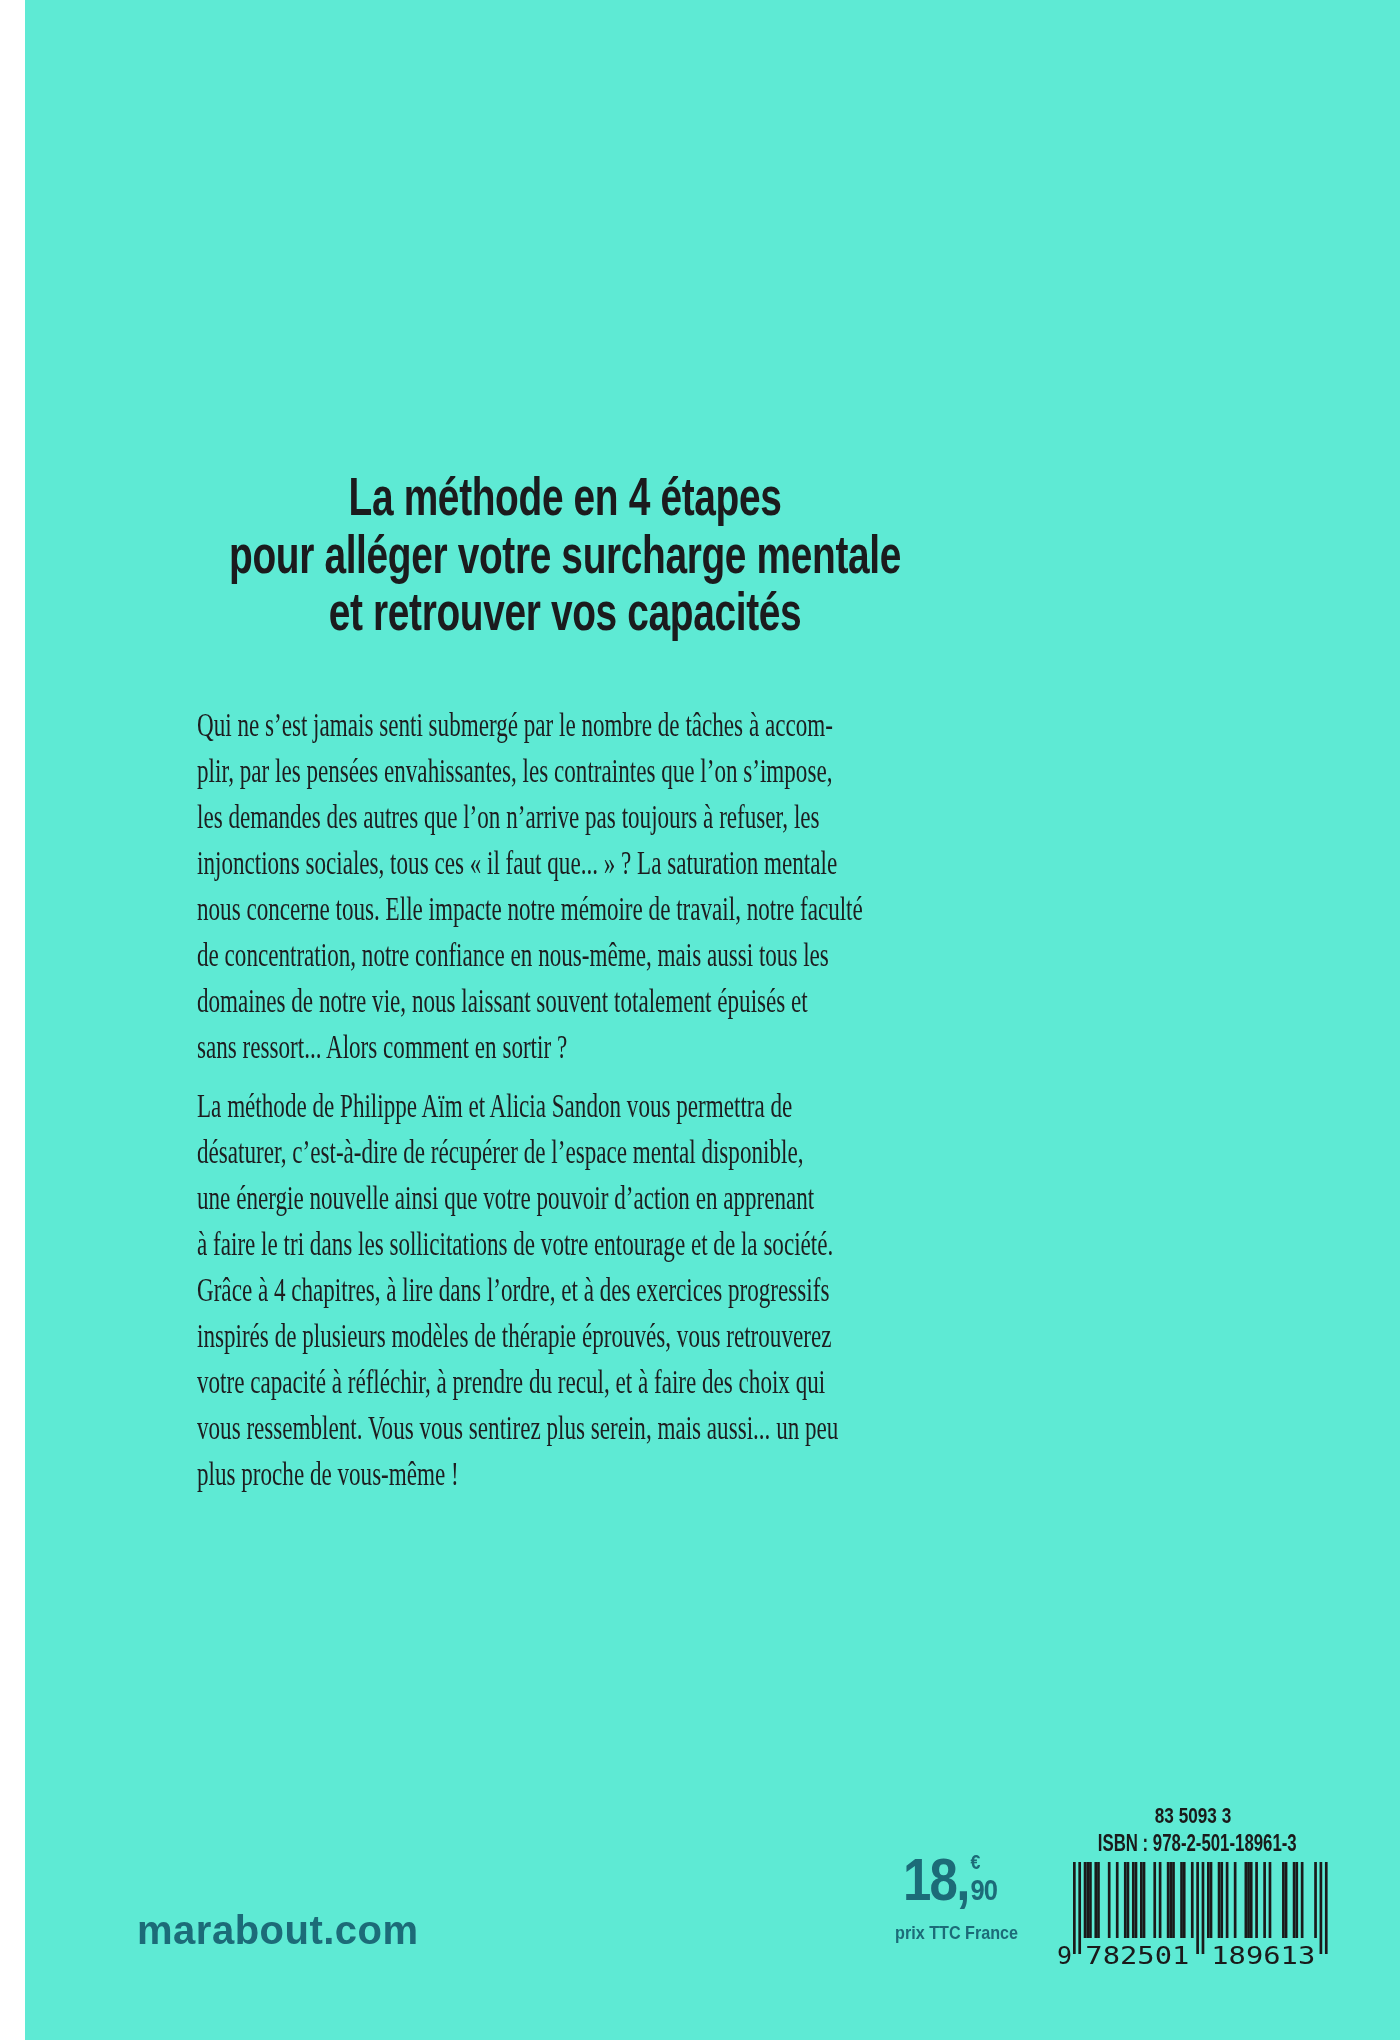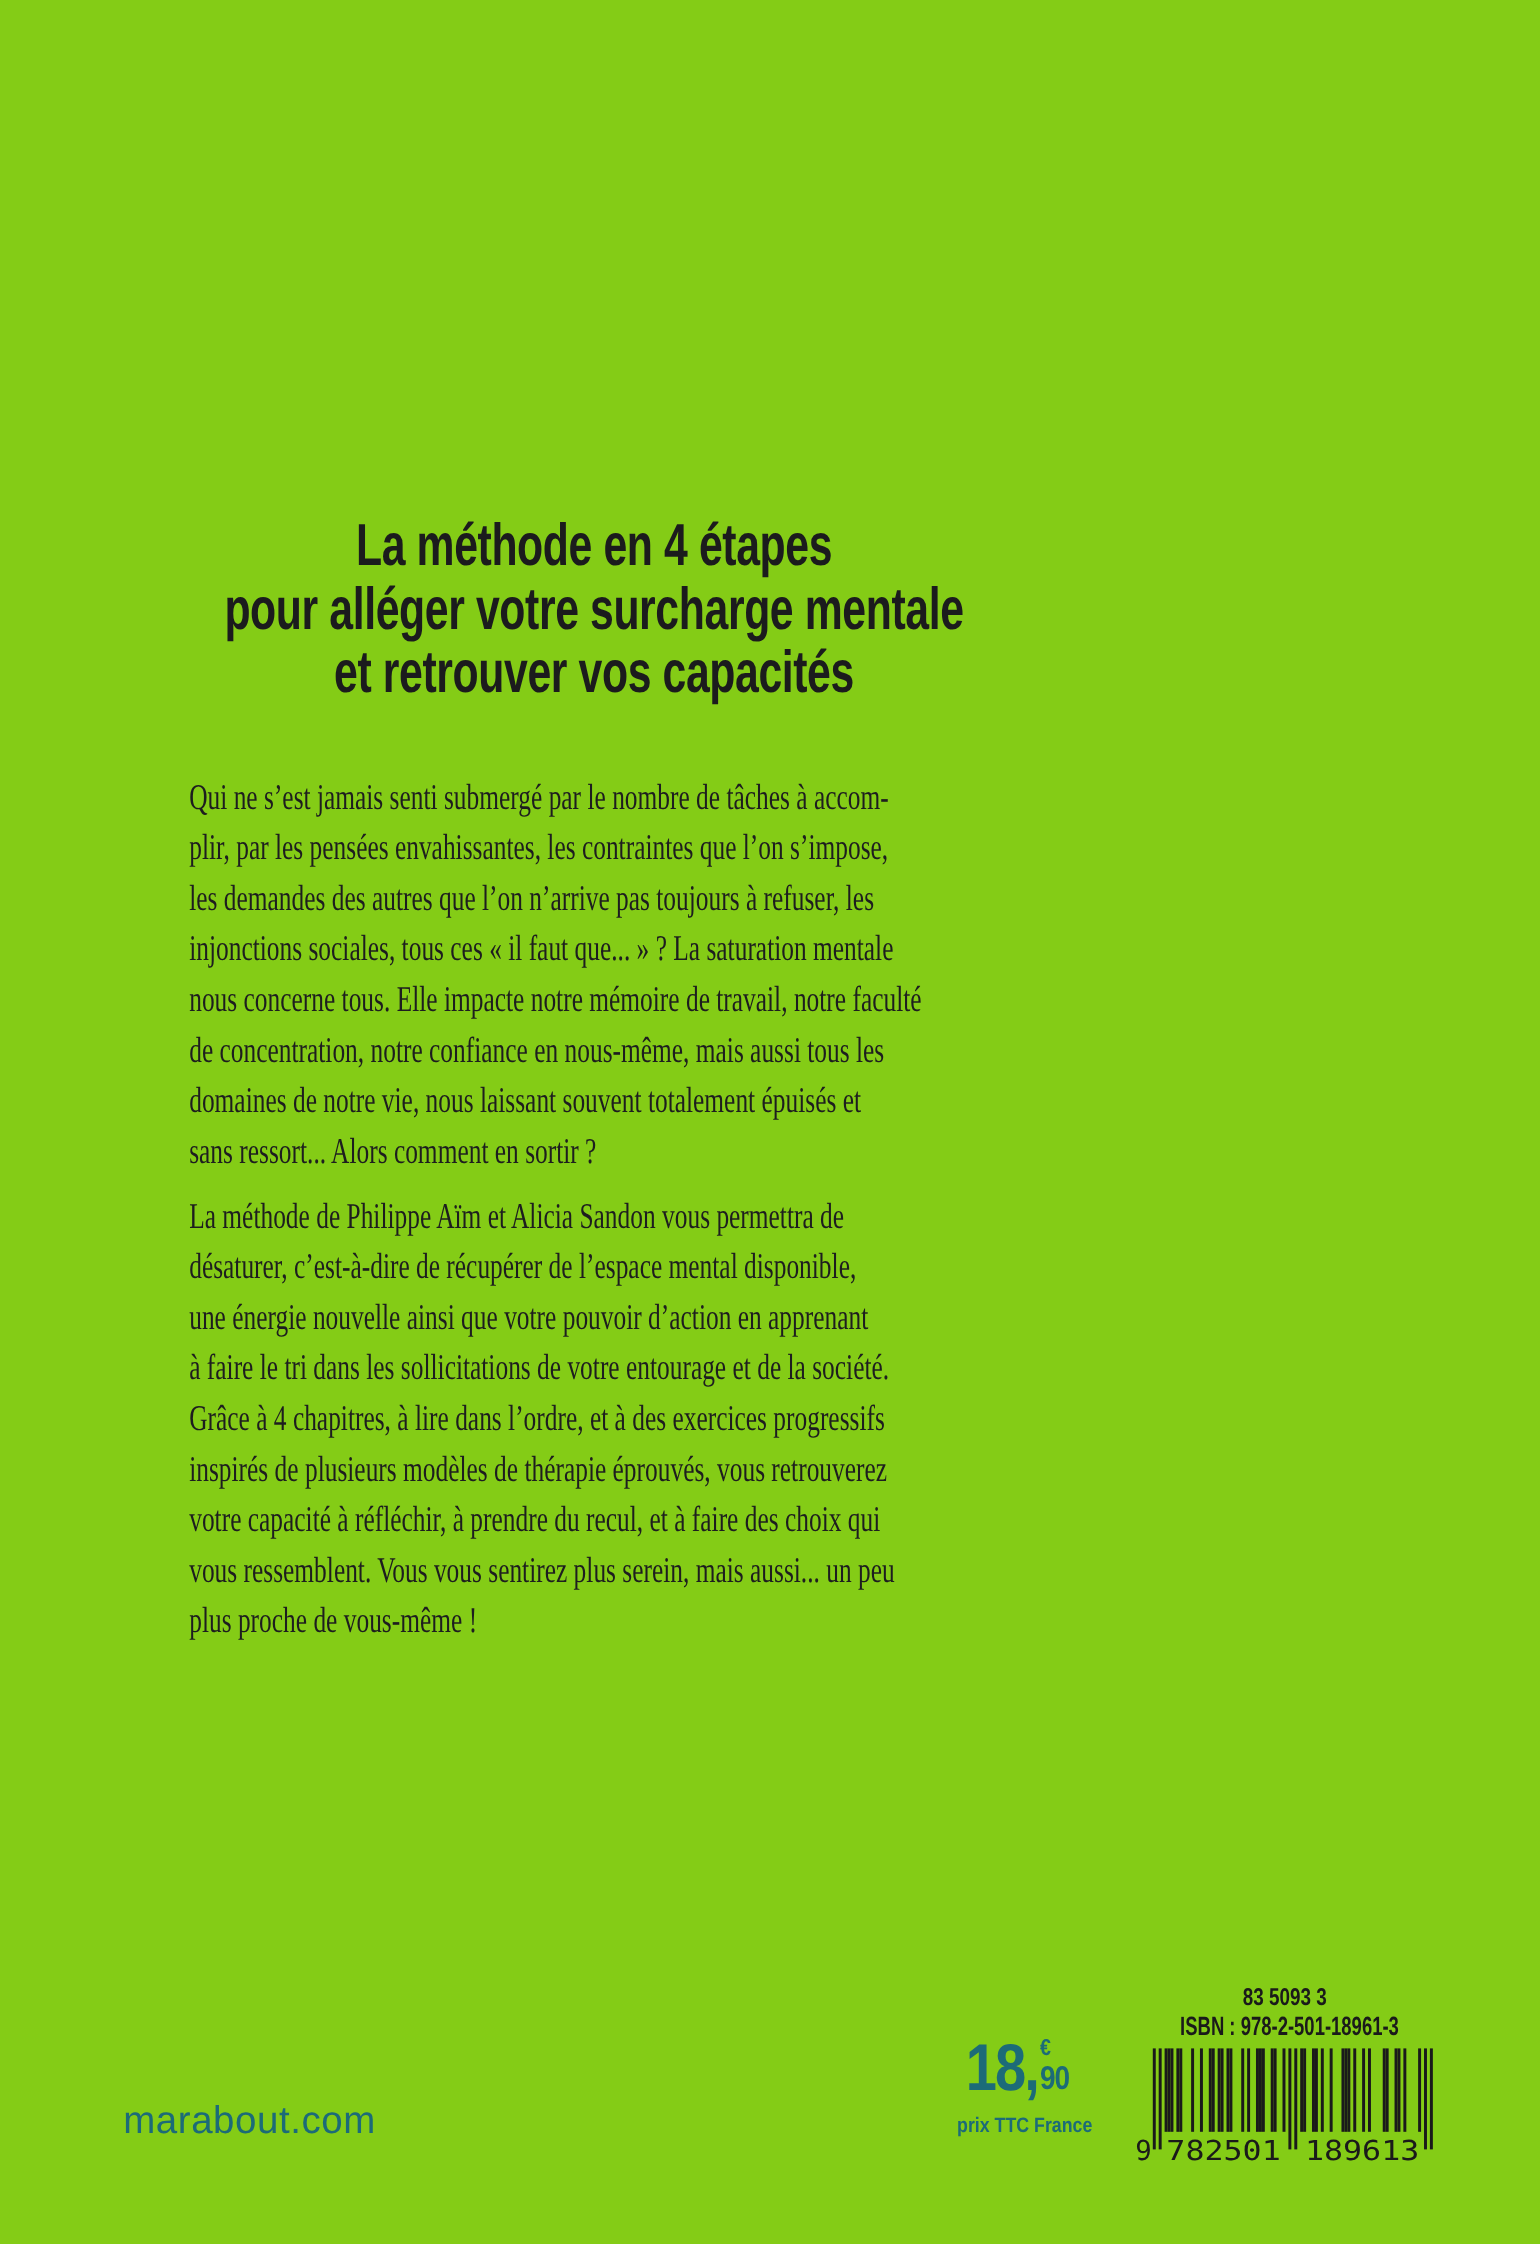--- a/index.html
+++ b/index.html
@@ -1,18 +1,18 @@
 <!DOCTYPE html>
 <html><head>
 <meta charset="utf-8">
 <style>
   html,body{margin:0;padding:0;}
   body{width:1400px;height:2040px;background:#ffffff;position:relative;overflow:hidden;
        font-family:"Liberation Sans",sans-serif;}
-  .page{position:absolute;inset:0;background:#84cc16;}
+  .page{position:absolute;inset:0;background:#5eead4;margin-left:25px;}
 
   
   .cover-title{
     position:absolute;left:0;top:468px;width:1080px;text-align:center;
     font-family:"Liberation Sans",sans-serif;font-weight:700;
     font-size:54px;line-height:57.5px;letter-spacing:-0.5px;color:#1b1b1d;
     transform:scaleX(0.72);transform-origin:540px top;white-space:pre-line;
   }
 
   
@@ -20,21 +20,21 @@
     position:absolute;left:172px;top:702px;width:1120px;
     font-family:"Liberation Serif",serif;font-size:33px;line-height:46px;color:#1d1d1f;
     transform:scaleX(0.70);transform-origin:left top;
   }
   .body-copy p{margin:0;white-space:pre-line;}
   .body-copy p + p{margin-top:13px;}
 
   
   .website{
     position:absolute;left:112px;top:1908px;
-    font-family:"Liberation Sans",sans-serif;font-weight:400;font-size:35px;
+    font-family:"Liberation Sans",sans-serif;font-weight:700;font-size:40px;
     color:#1c6b78;letter-spacing:0.5px;
   }
 
   
   .price{position:absolute;left:845px;top:1850px;width:160px;text-align:right;color:#1c6b78;}
   .price-row{display:flex;justify-content:center;align-items:flex-start;
              transform:scaleX(0.85);transform-origin:center top;}
   .price-main{font-weight:700;font-size:60px;line-height:1;letter-spacing:-2px;}
   .price-stack{display:flex;flex-direction:column;align-items:flex-start;margin-left:2px;}
   .price-cur{font-weight:700;font-size:21px;line-height:1;margin-top:1px;}

